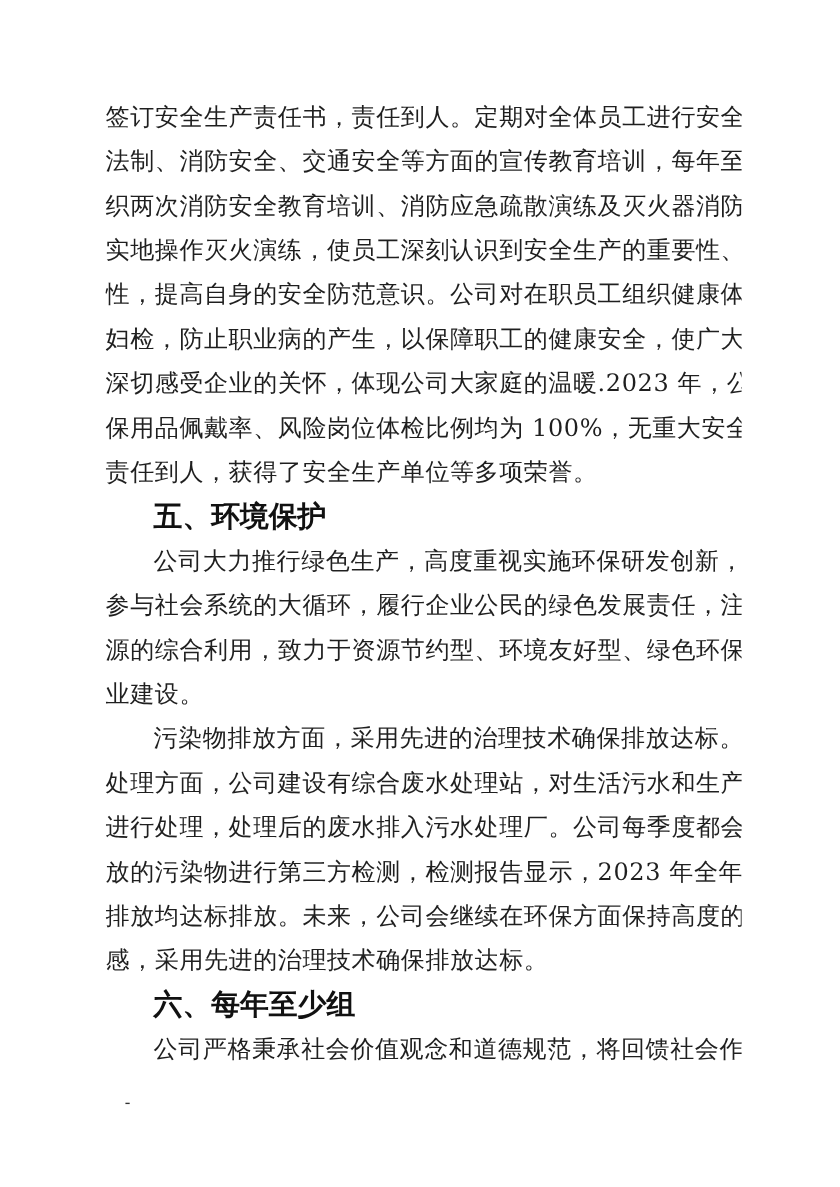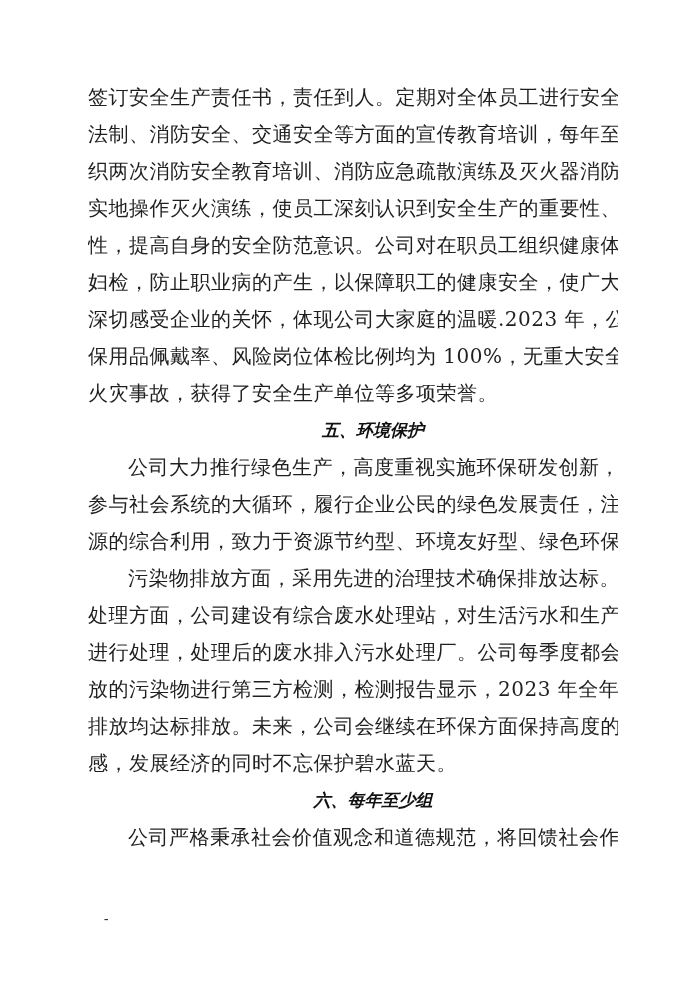--- a/index.html
+++ b/index.html
@@ -40,26 +40,25 @@
     text-align-last: left;
   }
   .line.indent {
     padding-left: 40px;
   }
   .heading {
     margin: 0;
     padding: 0 0 0 40px;
     height: 37px;
     line-height: 37px;
-    font-size: 17px;
+    font-size: 24px;
     font-weight: bold;
     font-family: "Liberation Sans", "DejaVu Sans", sans-serif;
     color: #111111;
-    text-align: center;
-    font-style: italic;
+    text-align: left;
   }
   .footer-mark {
     position: absolute;
     left: 102px;
     top: 912px;
     font-size: 14px;
     line-height: 14px;
     color: #333333;
     font-family: "DejaVu Sans Mono", monospace;
   }
@@ -72,38 +71,39 @@
 
     <div class="para">
       <div class="line">签订安全生产责任书，责任到人。定期对全体员工进行安全生产、</div>
       <div class="line">法制、消防安全、交通安全等方面的宣传教育培训，每年至少组</div>
       <div class="line">织两次消防安全教育培训、消防应急疏散演练及灭火器消防水带</div>
       <div class="line">实地操作灭火演练，使员工深刻认识到安全生产的重要性、必要</div>
       <div class="line">性，提高自身的安全防范意识。公司对在职员工组织健康体检、</div>
       <div class="line">妇检，防止职业病的产生，以保障职工的健康安全，使广大员工</div>
       <div class="line">深切感受企业的关怀，体现公司大家庭的温暖.2023 年，公司的劳</div>
       <div class="line">保用品佩戴率、风险岗位体检比例均为 100%，无重大安全事故和</div>
-      <div class="line short">火灾事故，获得了安全生产单位等多项荣誉。</div>
+      <div class="line short">责任到人，获得了安全生产单位等多项荣誉。</div>
     </div>
 
     <h2 class="heading">五、环境保护</h2>
 
     <div class="para">
       <div class="line indent">公司大力推行绿色生产，高度重视实施环保研发创新，积极</div>
       <div class="line">参与社会系统的大循环，履行企业公民的绿色发展责任，注重资</div>
       <div class="line">源的综合利用，致力于资源节约型、环境友好型、绿色环保型企</div>
+      <div class="line short">业建设。</div>
     </div>
 
     <div class="para">
       <div class="line indent">污染物排放方面，采用先进的治理技术确保排放达标。废水</div>
       <div class="line">处理方面，公司建设有综合废水处理站，对生活污水和生产废水</div>
       <div class="line">进行处理，处理后的废水排入污水处理厂。公司每季度都会对排</div>
       <div class="line">放的污染物进行第三方检测，检测报告显示，2023 年全年污染物</div>
       <div class="line">排放均达标排放。未来，公司会继续在环保方面保持高度的责任</div>
-      <div class="line short">感，发展经济的同时不忘保护碧水蓝天。</div>
+      <div class="line short">感，采用先进的治理技术确保排放达标。</div>
     </div>
 
     <h2 class="heading">六、每年至少组</h2>
 
     <div class="para">
       <div class="line indent">公司严格秉承社会价值观念和道德规范，将回馈社会作为企</div>
     </div>
 
   </div>
 

